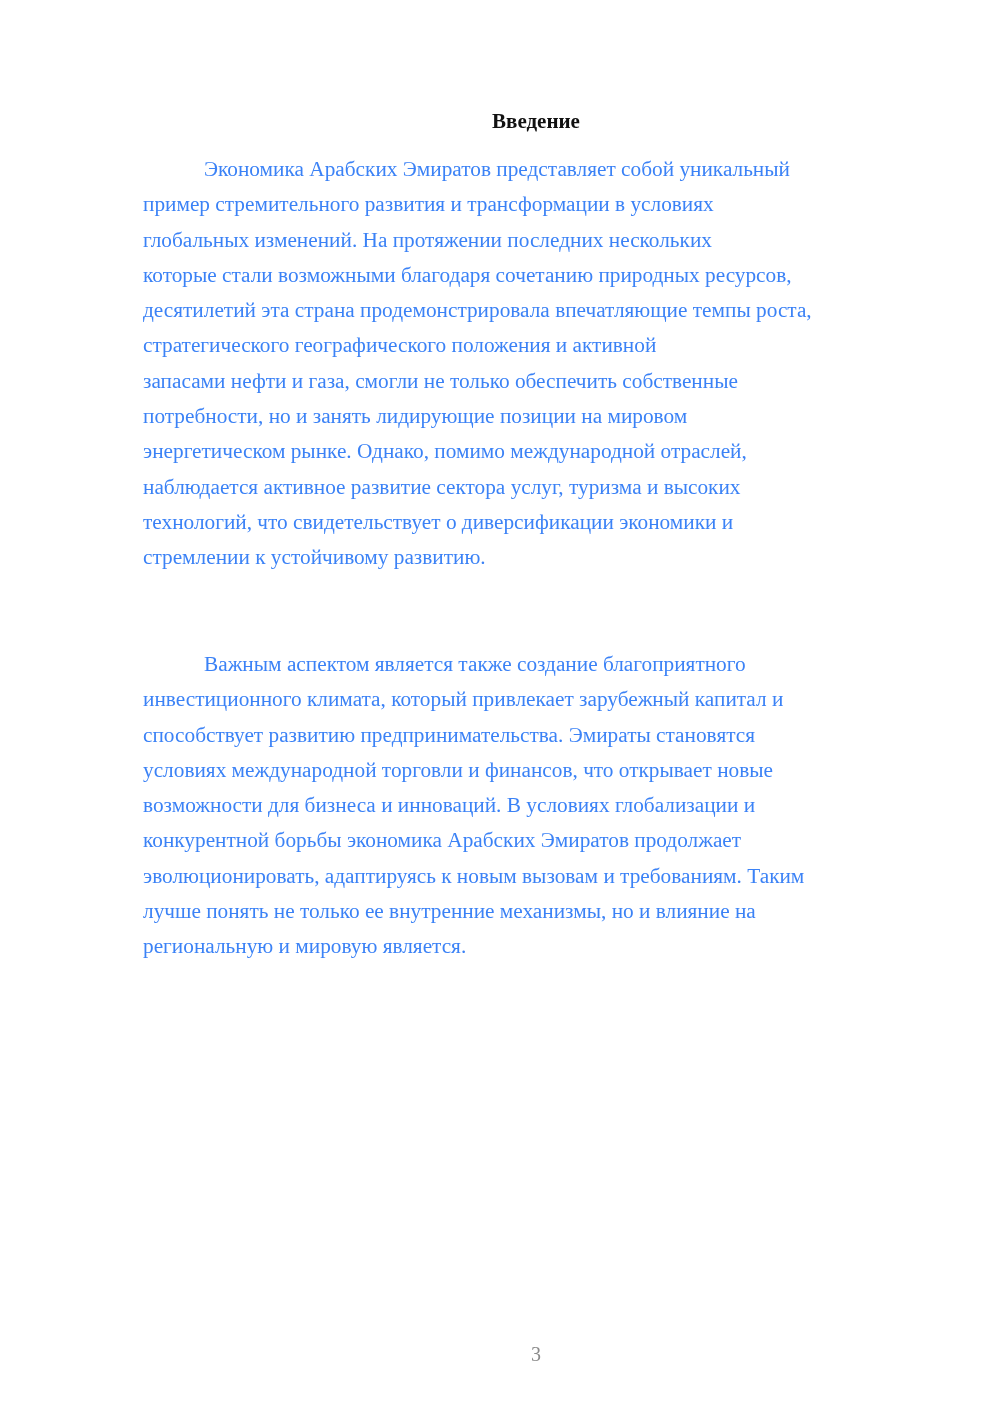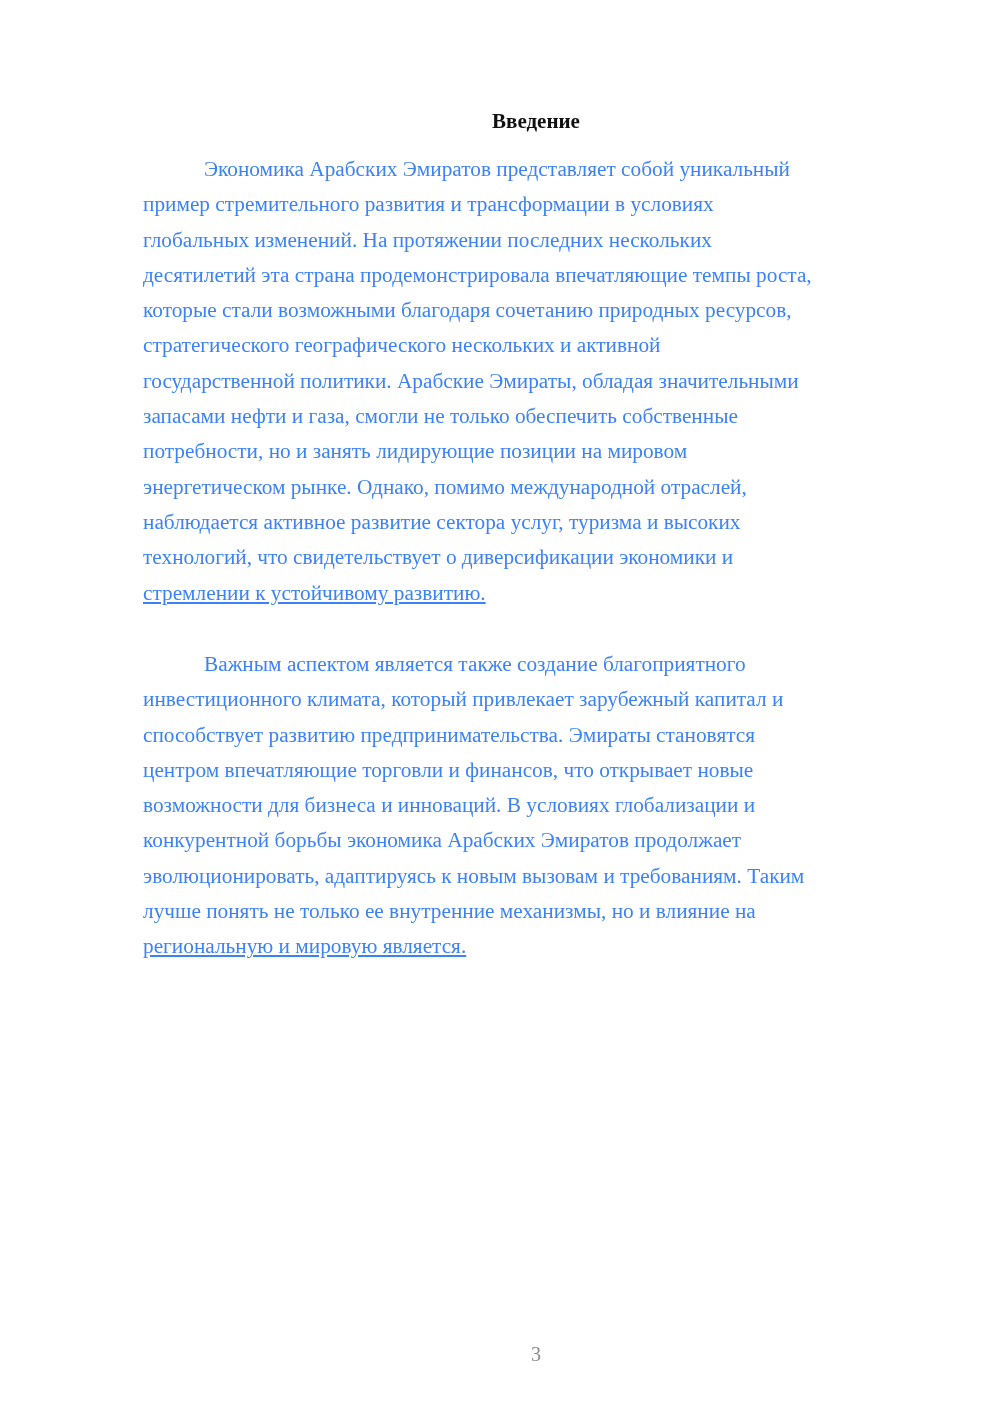--- a/index.html
+++ b/index.html
@@ -44,21 +44,20 @@
       display: block;
       height: 35.3px;
       line-height: 35.3px;
       text-align: justify;
       text-align-last: justify;
       white-space: nowrap;
       overflow: visible;
     }
     .line.last {
       text-align-last: left;
-      text-decoration: underline;
     }
     .line.indent {
       padding-left: 61px;
     }
     
     .line::after {
       content: "";
       display: inline-block;
       width: 100%;
       height: 0;
@@ -80,37 +79,36 @@
 <body>
 
 <div class="page">
 
   <div class="title">Введение</div>
 
   <div class="body-text para1">
     <span class="line indent">Экономика Арабских Эмиратов представляет собой уникальный</span>
     <span class="line">пример стремительного развития и трансформации в условиях</span>
     <span class="line">глобальных изменений. На протяжении последних нескольких</span>
+    <span class="line">которые стали возможными благодаря сочетанию природных ресурсов,</span>
     <span class="line">десятилетий эта страна продемонстрировала впечатляющие темпы роста,</span>
-    <span class="line">которые стали возможными благодаря сочетанию природных ресурсов,</span>
-    <span class="line">стратегического географического нескольких и активной</span>
-    <span class="line">государственной политики. Арабские Эмираты, обладая значительными</span>
+    <span class="line">стратегического географического положения и активной</span>
     <span class="line">запасами нефти и газа, смогли не только обеспечить собственные</span>
     <span class="line">потребности, но и занять лидирующие позиции на мировом</span>
     <span class="line">энергетическом рынке. Однако, помимо международной отраслей,</span>
     <span class="line">наблюдается активное развитие сектора услуг, туризма и высоких</span>
     <span class="line">технологий, что свидетельствует о диверсификации экономики и</span>
     <span class="line last">стремлении к устойчивому развитию.</span>
   </div>
 
   <div class="body-text para2">
     <span class="line indent">Важным аспектом является также создание благоприятного</span>
     <span class="line">инвестиционного климата, который привлекает зарубежный капитал и</span>
     <span class="line">способствует развитию предпринимательства. Эмираты становятся</span>
-    <span class="line">центром впечатляющие торговли и финансов, что открывает новые</span>
+    <span class="line">условиях международной торговли и финансов, что открывает новые</span>
     <span class="line">возможности для бизнеса и инноваций. В условиях глобализации и</span>
     <span class="line">конкурентной борьбы экономика Арабских Эмиратов продолжает</span>
     <span class="line">эволюционировать, адаптируясь к новым вызовам и требованиям. Таким</span>
     <span class="line">лучше понять не только ее внутренние механизмы, но и влияние на</span>
     <span class="line last">региональную и мировую является.</span>
   </div>
 
   <div class="page-number">3</div>
 
 </div>

